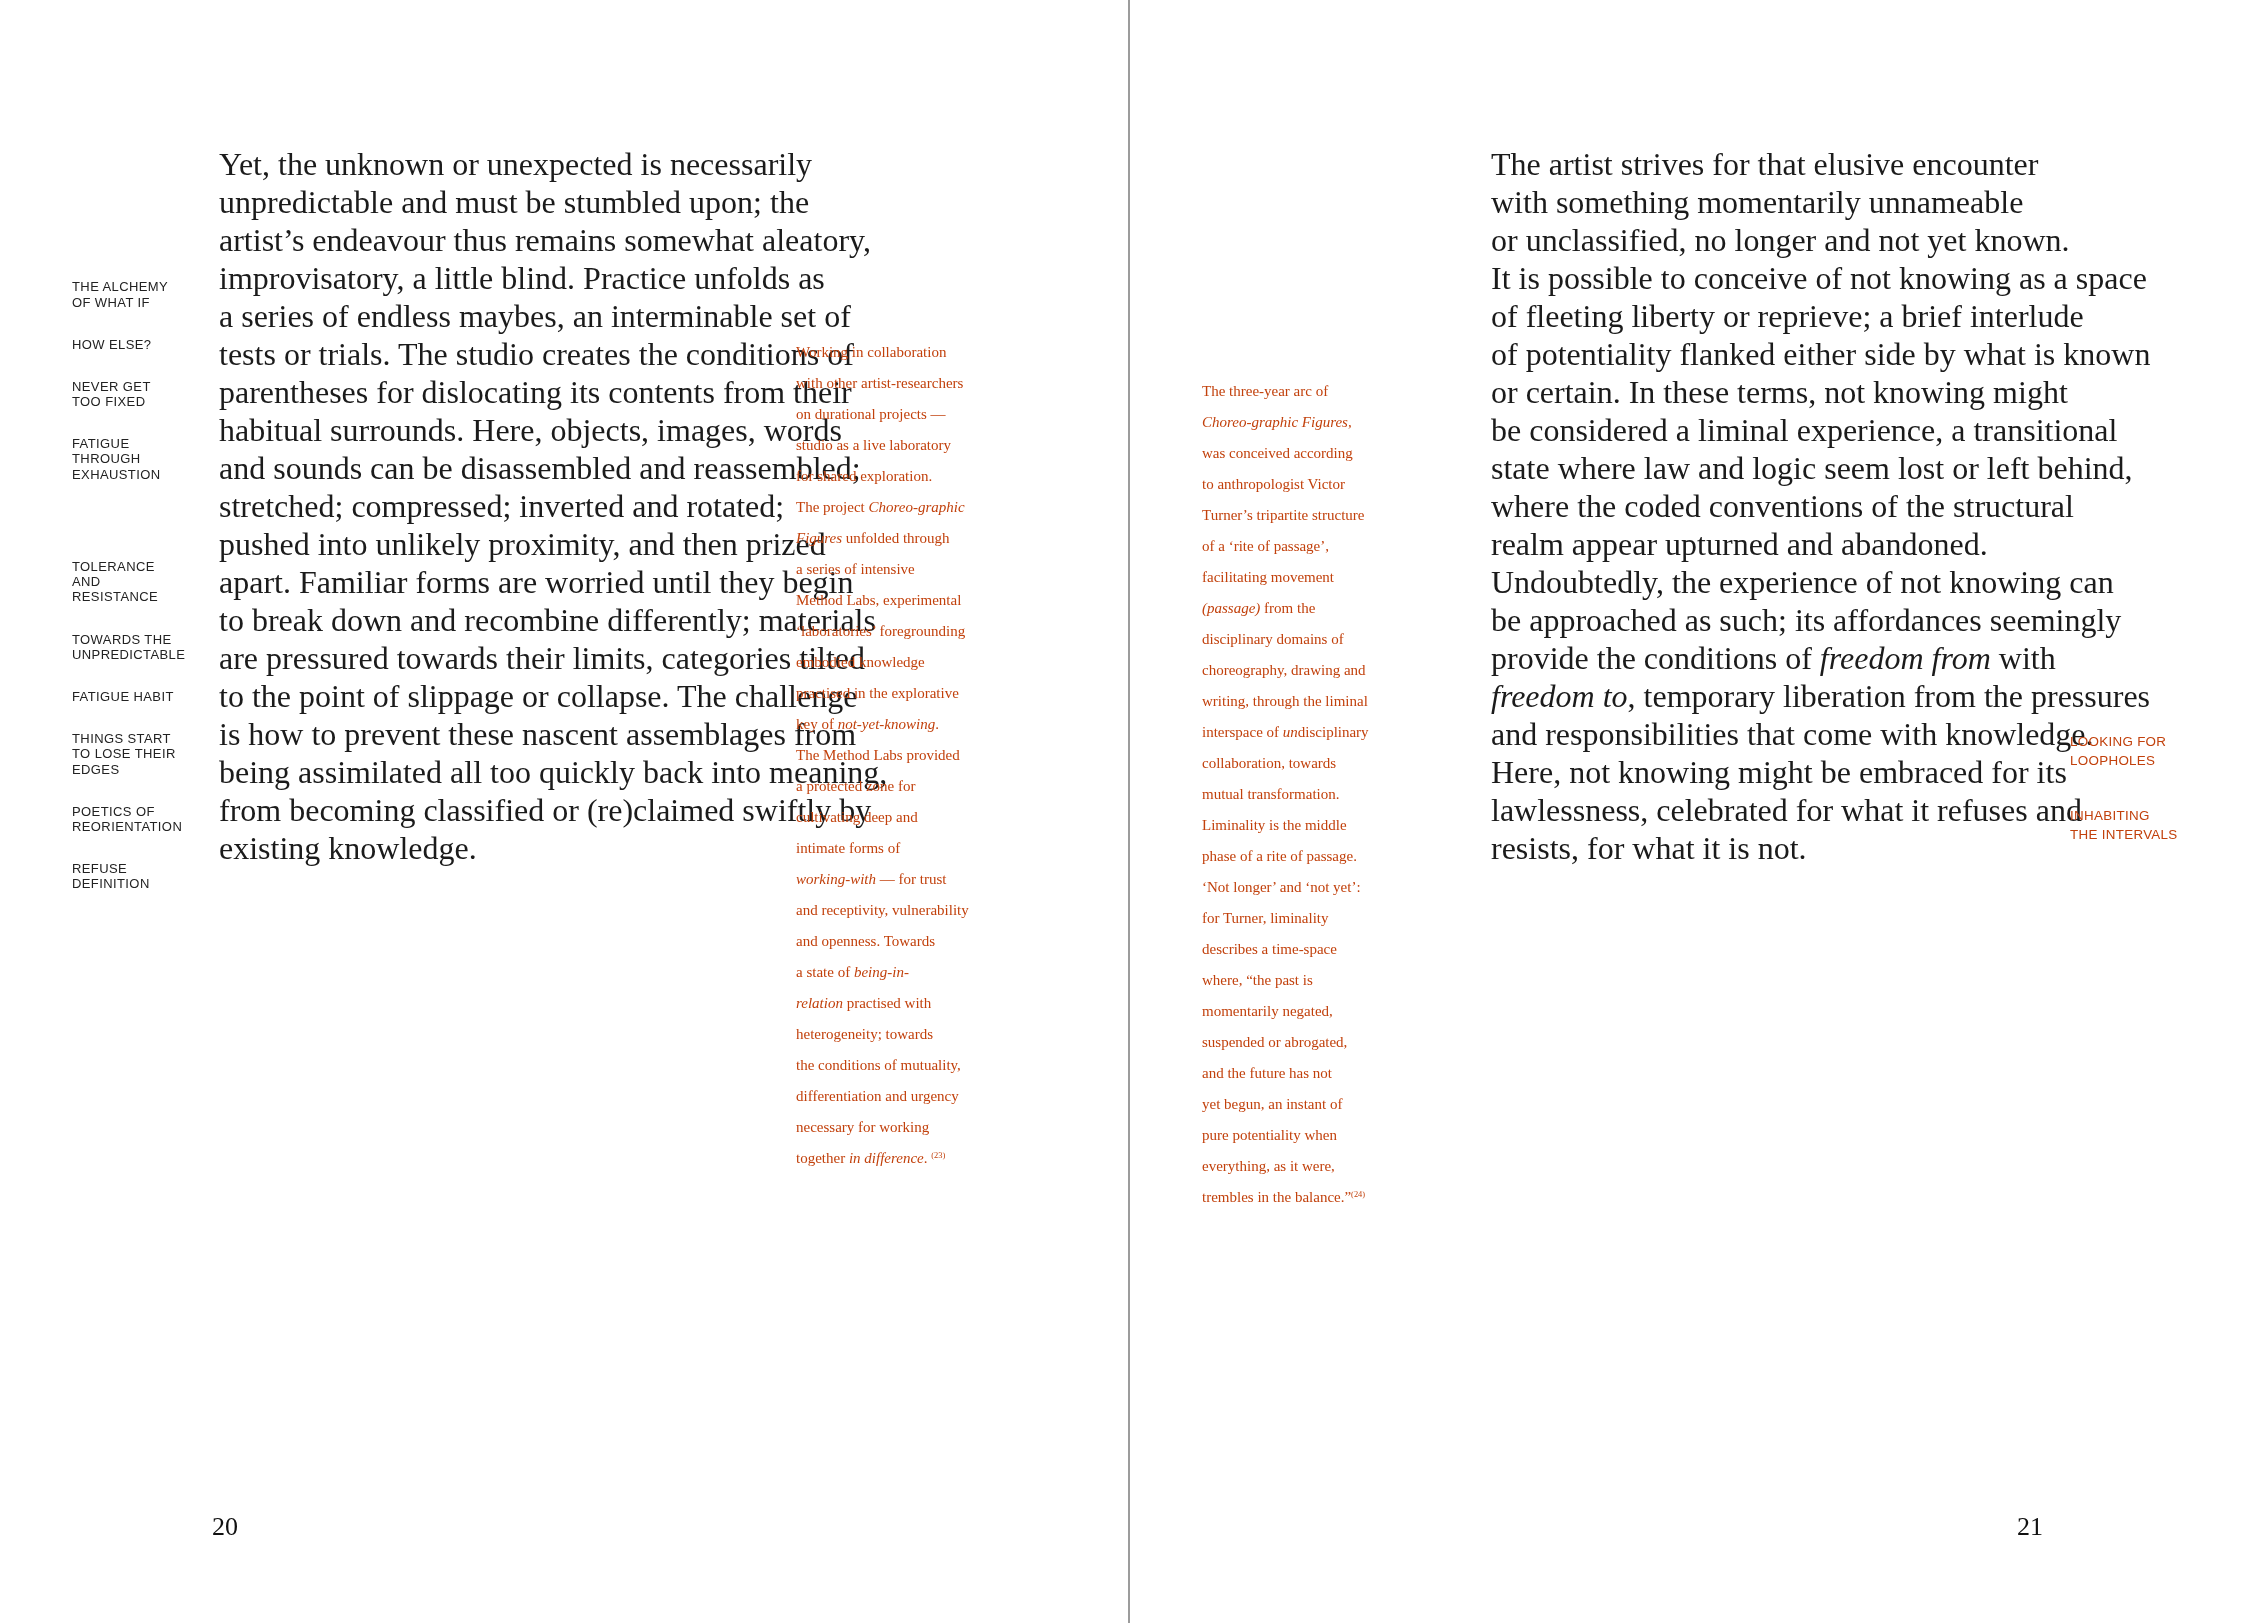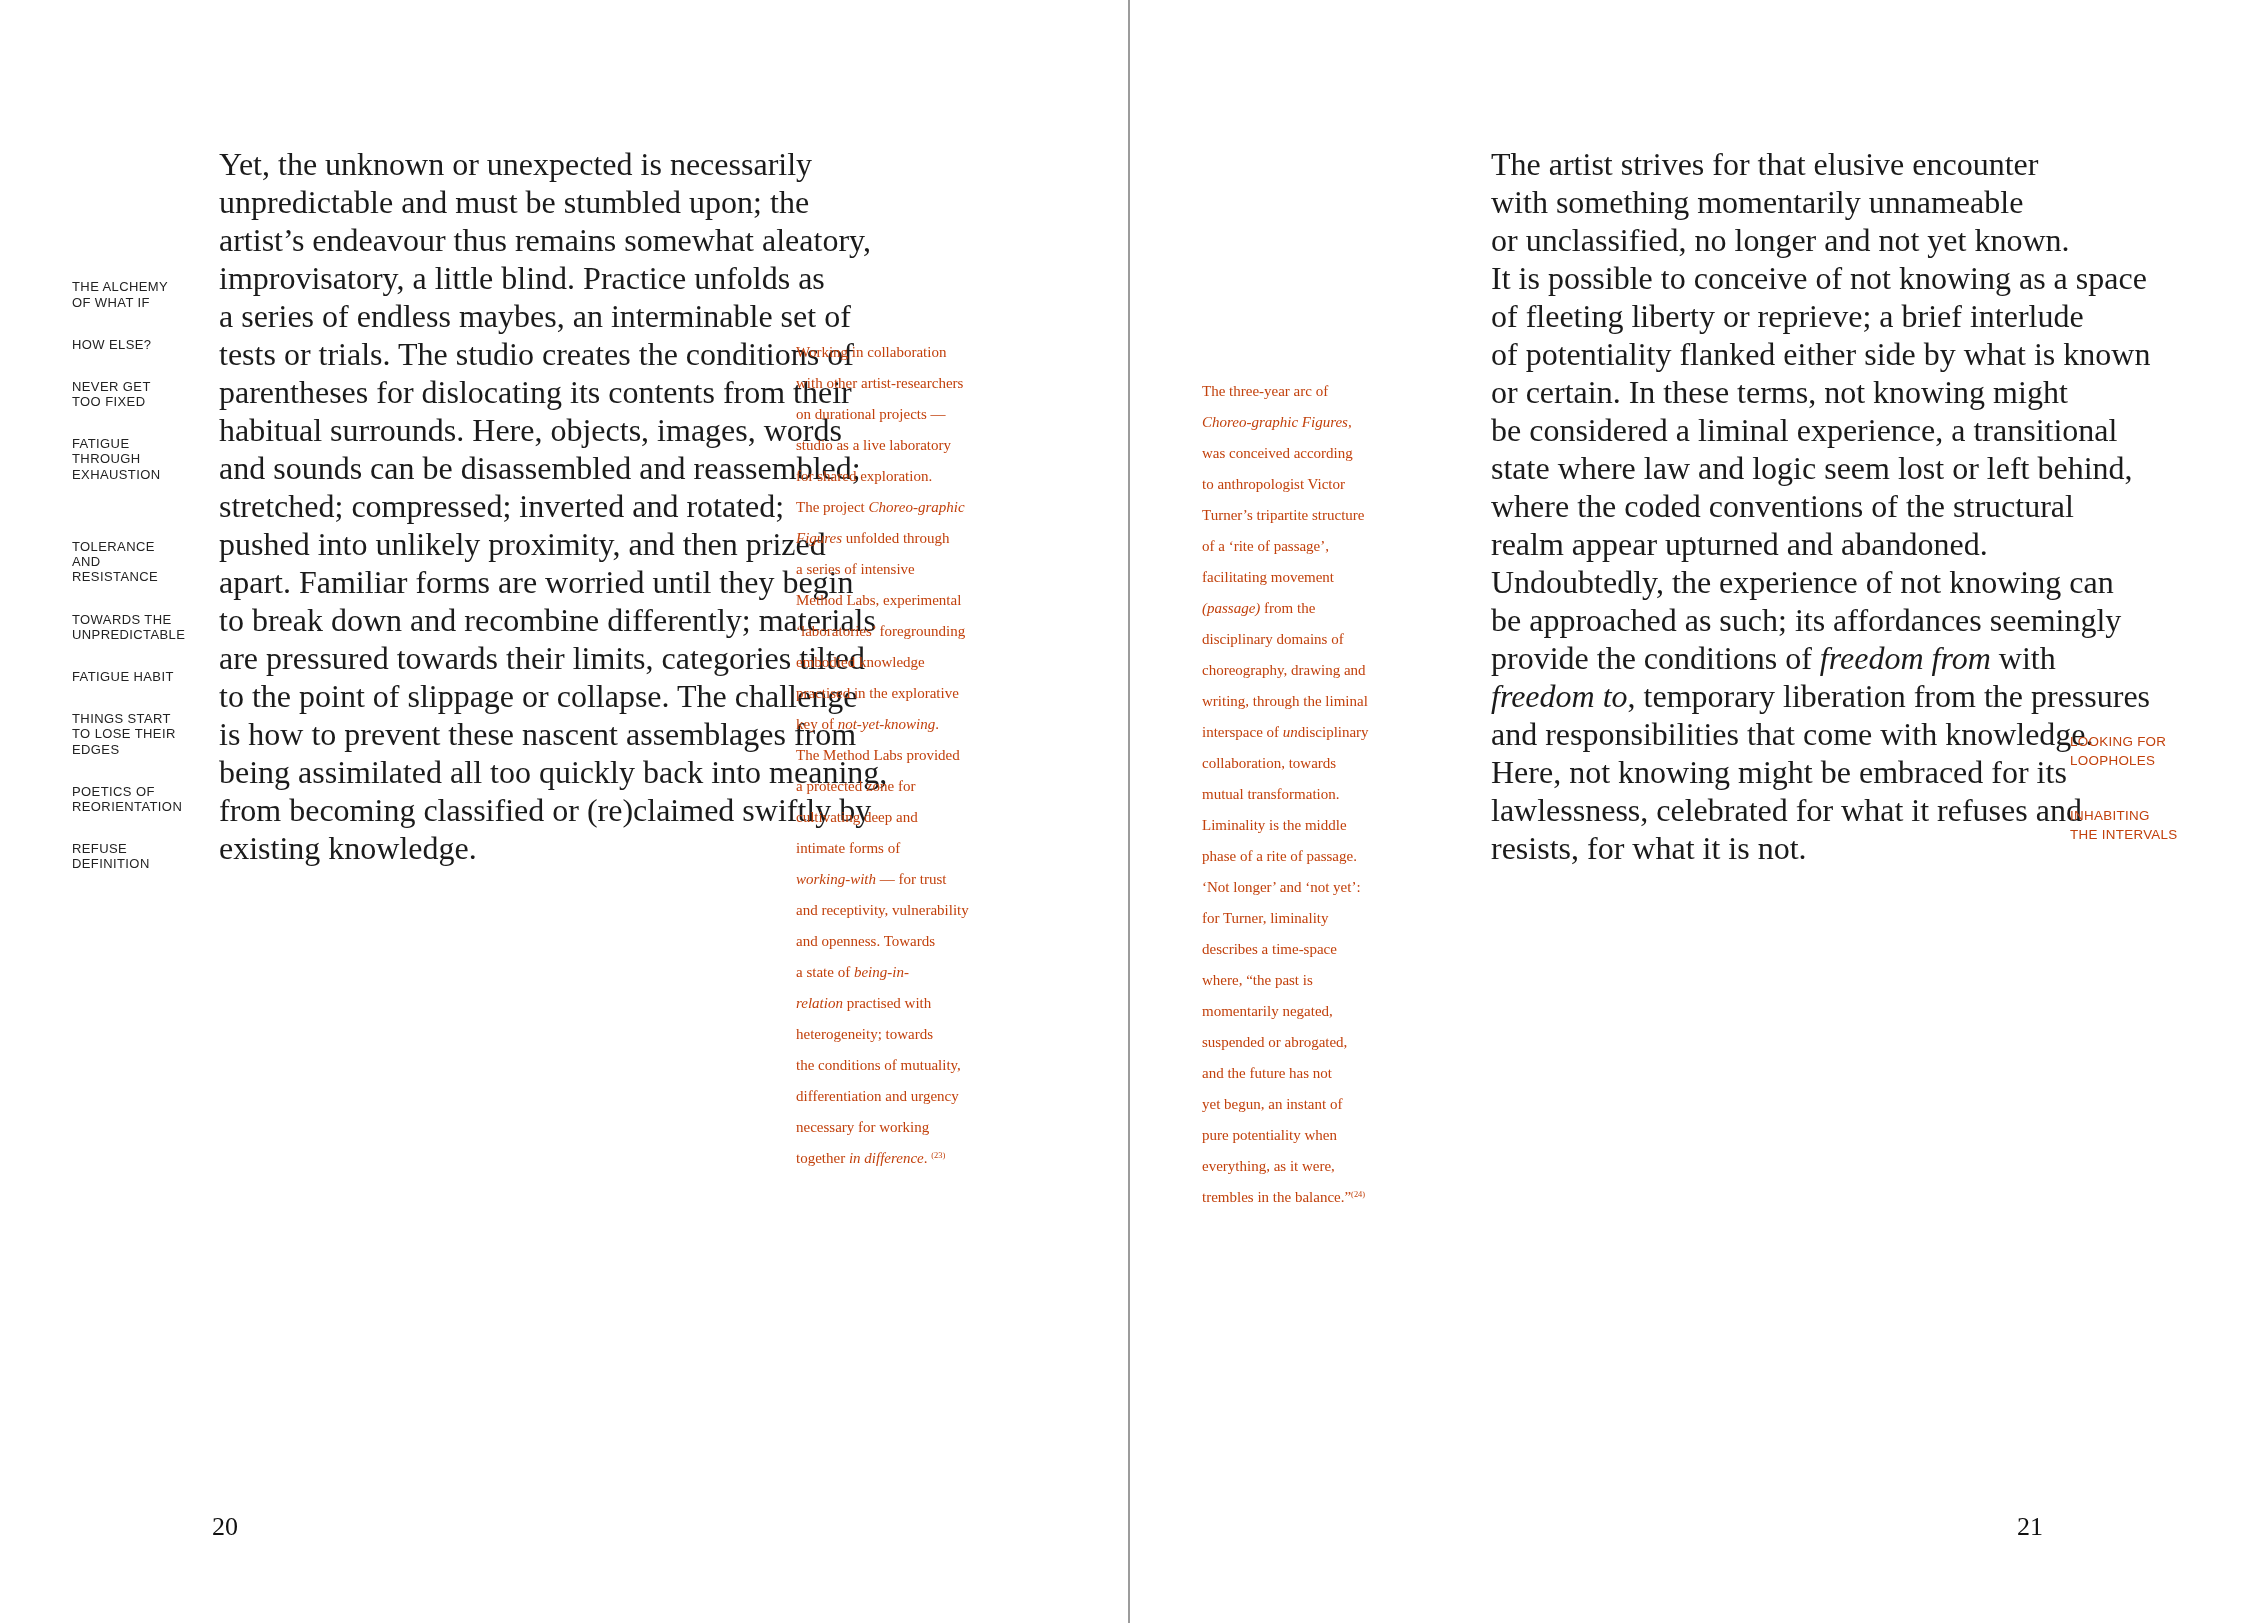--- a/index.html
+++ b/index.html
@@ -11,21 +11,21 @@
   .spread{position:absolute;inset:0;background:#ffffff}
   .divider{position:absolute;left:1128px;top:0;width:1.9px;height:1623px;background:#9c9c9c}
 
   .sidebar{
     position:absolute;left:72px;top:264px;width:177px;
     font-family:"Liberation Sans","DejaVu Sans",sans-serif;
     font-size:13px;line-height:15.3px;letter-spacing:0.4px;color:#222222;
     white-space:pre-line;
   }
   .nav-item{margin-bottom:11.5px}
-  .nav-item.group-start{margin-top:30px}
+  .nav-item.group-start{margin-top:50px}
 
   .body-text{
     position:absolute;font-size:32px;line-height:38px;
     white-space:pre;color:#1b1b1b;
   }
   .body-text.left{left:219px;top:145px}
   .body-text.right{left:1491px;top:145px}
 
   .note-col{
     position:absolute;font-size:15px;line-height:31px;

